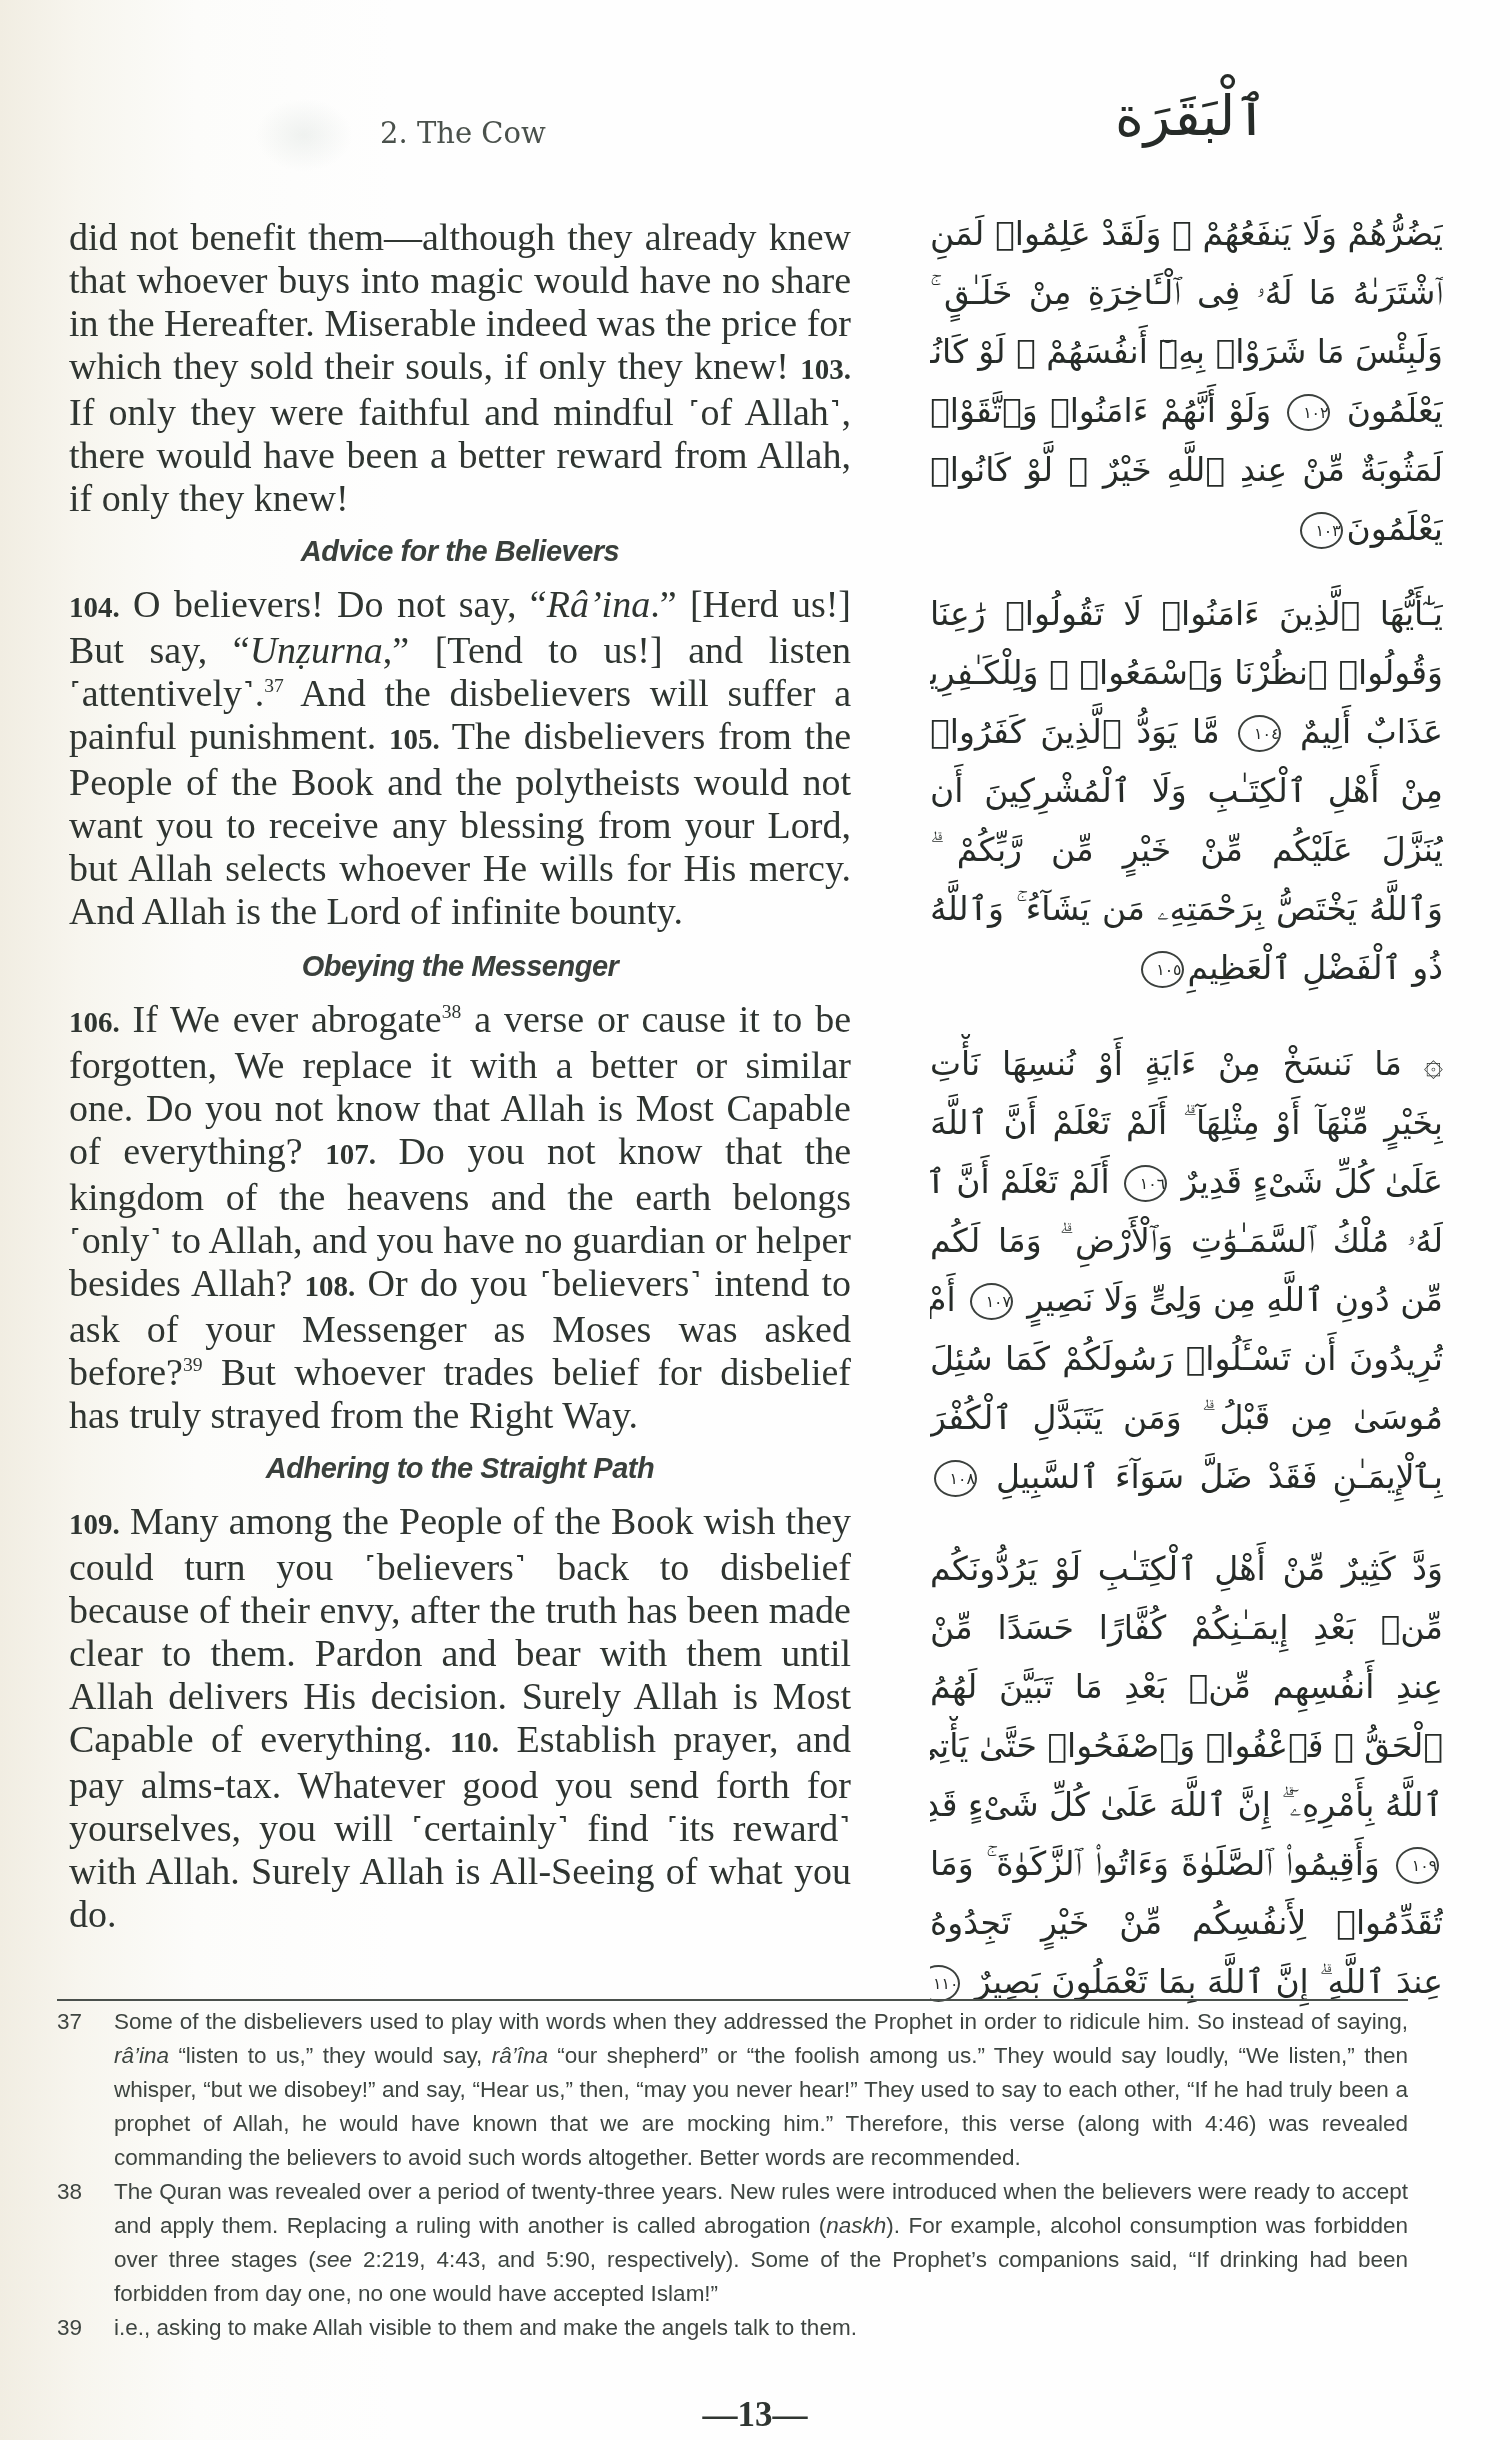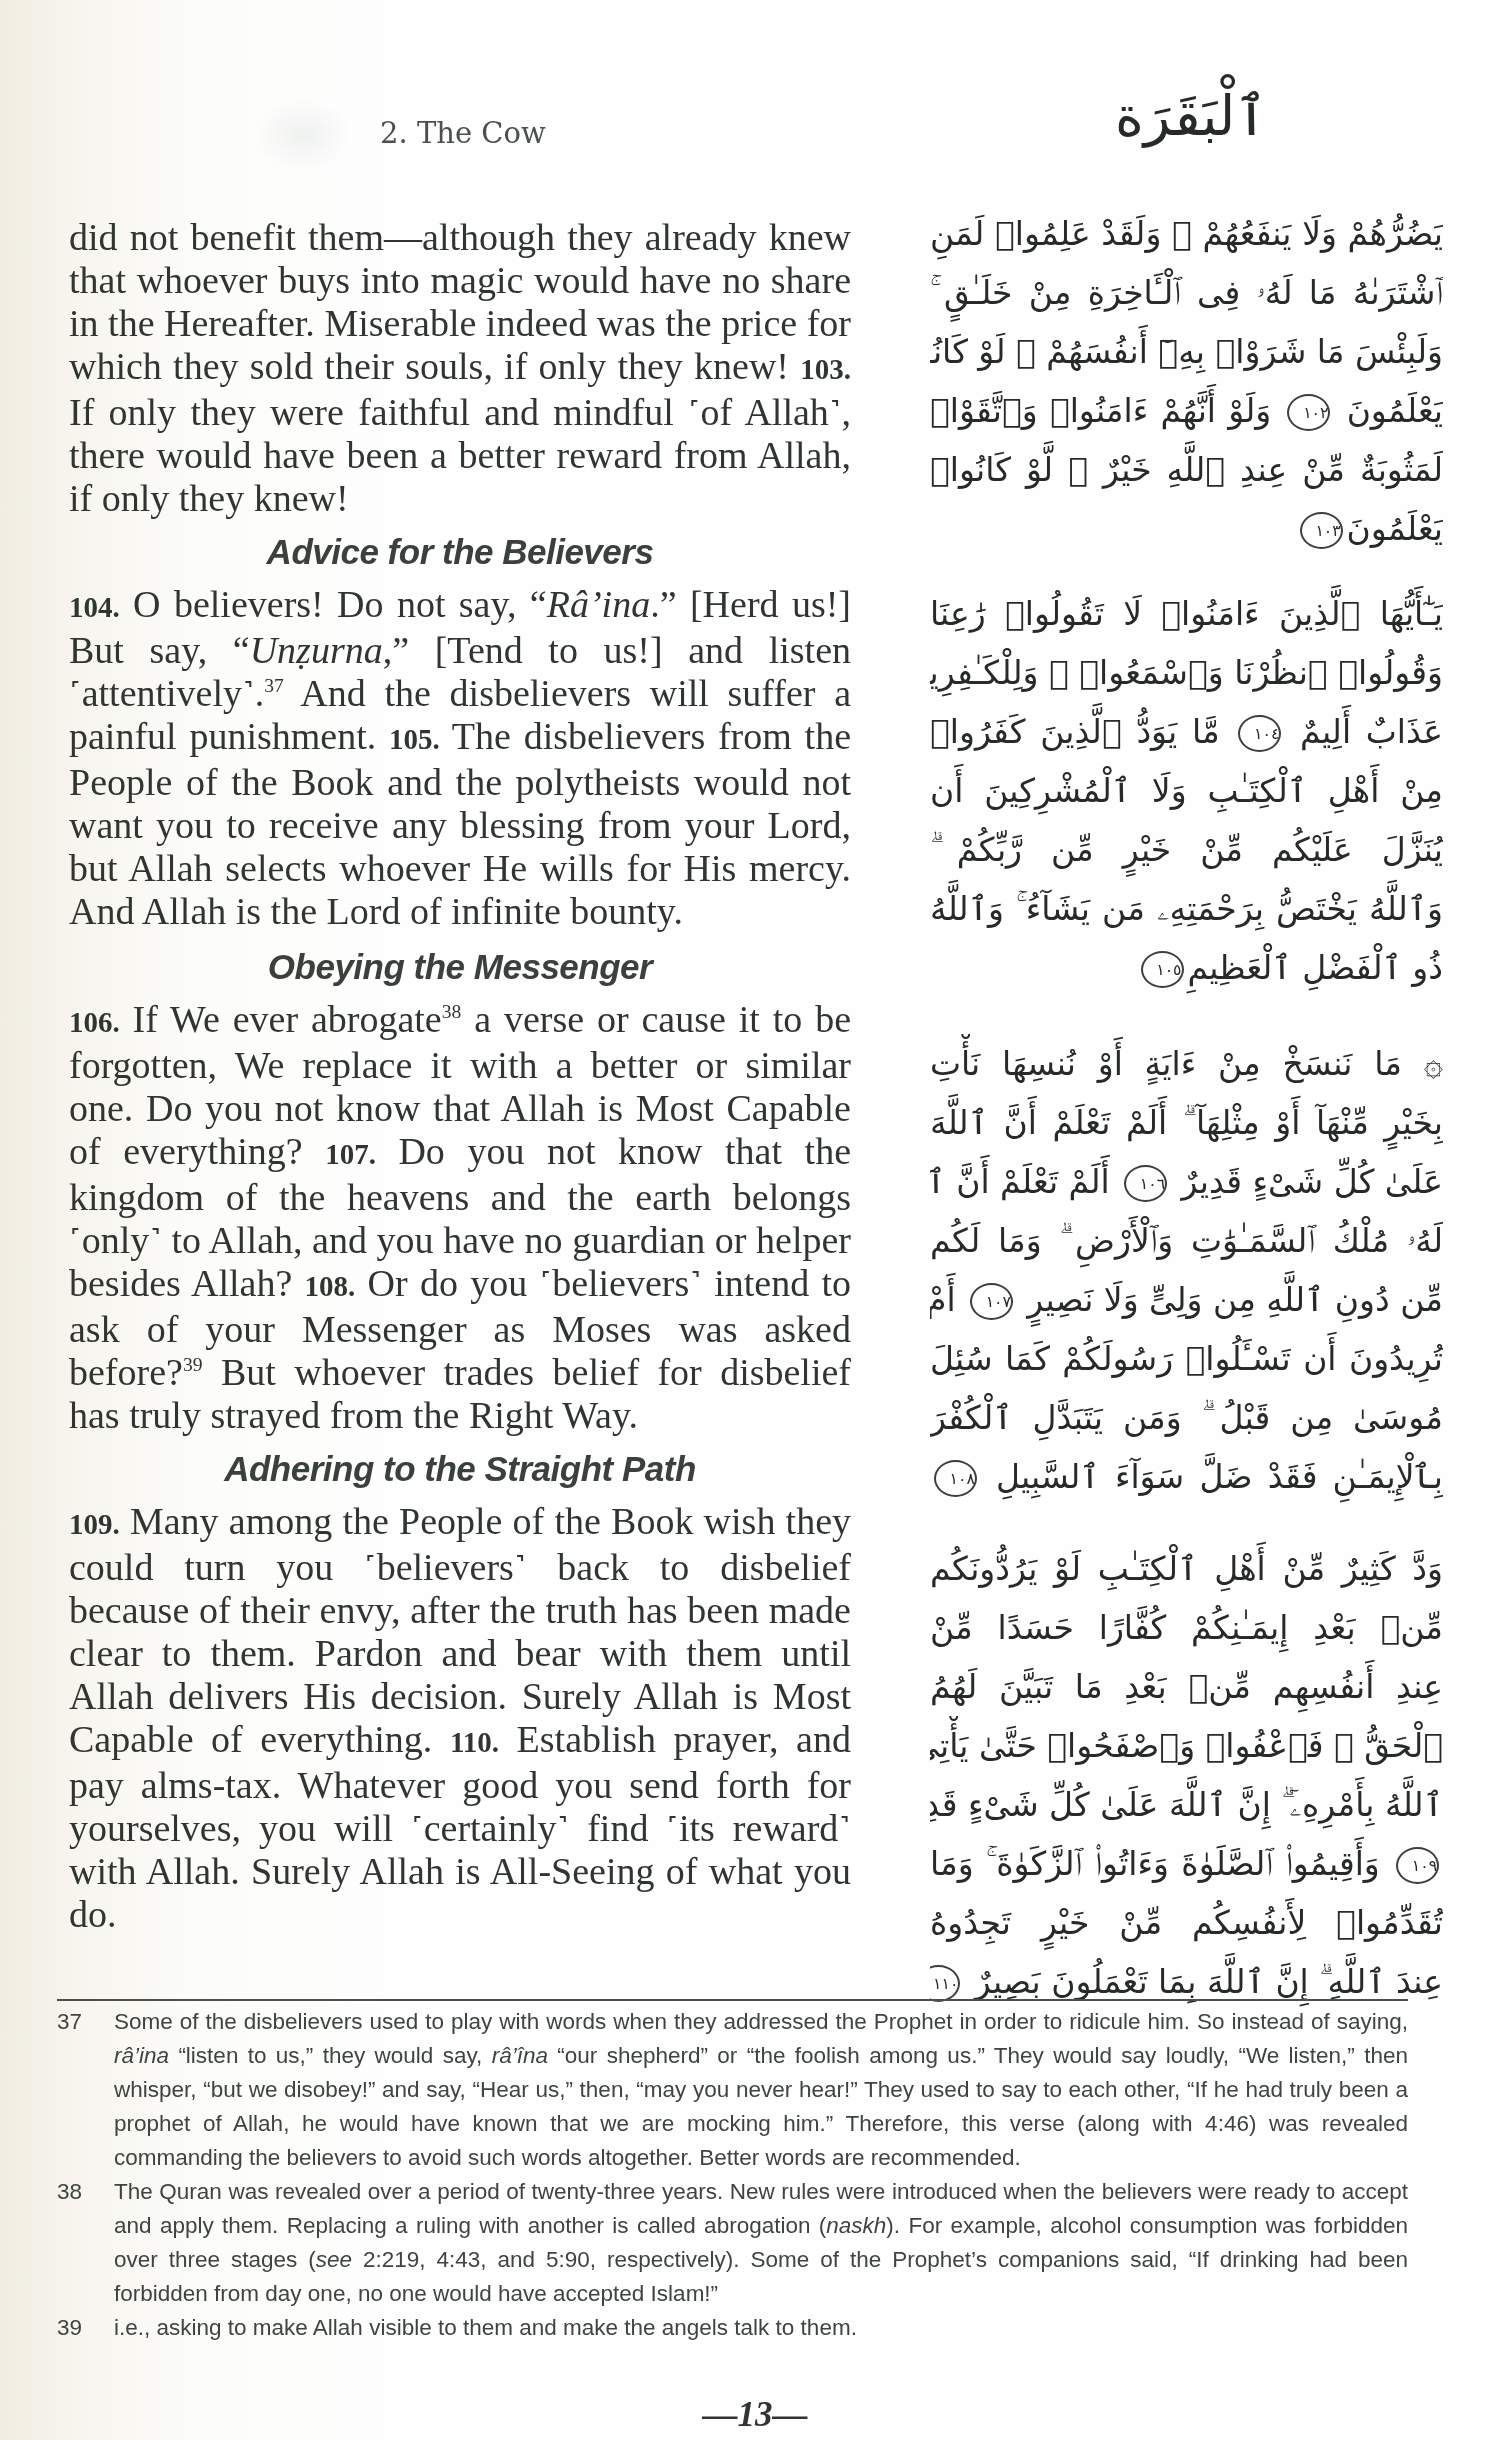--- a/index.html
+++ b/index.html
@@ -32,21 +32,21 @@
   
   .en-col {
     position: absolute; left: 57px; top: 204px; width: 806px;
     font-family: "Liberation Serif", serif; font-size: 38px; line-height: 43px;
     color: #2f3531; text-align: justify;
   }
   .en-col p { margin: 12px; }
   .en-col .vn { font-weight: bold; font-size: 29px; }
   .en-col .head {
     font-family: "Liberation Sans", sans-serif; font-style: italic; font-weight: bold;
-    font-size: 35px; text-align: center; color: #3a403c;
+    font-size: 29px; text-align: center; color: #3a403c;
     margin: 5.9px 0 3.9px 0; line-height: 39px; letter-spacing: -0.5px;
   }
   .en-col sup { font-size: 19.6px; line-height: 0; }
   .en-col i { font-style: italic; }
 
   
   .ar-col {
     position: absolute; left: 894px; top: 204px; width: 513px;
     font-family: "DejaVu Sans", sans-serif; font-size: 33px; line-height: 59px;
     color: #262b28; direction: rtl; text-align: justify; margin-left: 36px;
@@ -69,21 +69,21 @@
     font-family: "Liberation Sans", sans-serif; font-size: 22.5px; line-height: 34px;
     color: #3e4541;
   }
   .fn { display: flex; margin: 0; }
   .fn-num { width: 57px; flex: none; }
   .fn-text { flex: 1; text-align: justify; }
   .fn-text i { font-style: italic; }
 
   .page-num {
     position: absolute; left: 0; width: 1510px; top: 2395px; text-align: center;
-    font-family: "Liberation Serif", serif; font-weight: bold; font-size: 35px; color: #2f3531; font-style: italic;
+    font-family: "Liberation Serif", serif; font-weight: bold; font-size: 35px; color: #2f3531;
   }
 </style>
 </head>
 <body>
 
 <div class="page">
 
   <div class="ghost-left"></div>
   <div class="header-en">2. The Cow</div>
   <div class="header-ar">ٱلْبَقَرَة</div>

